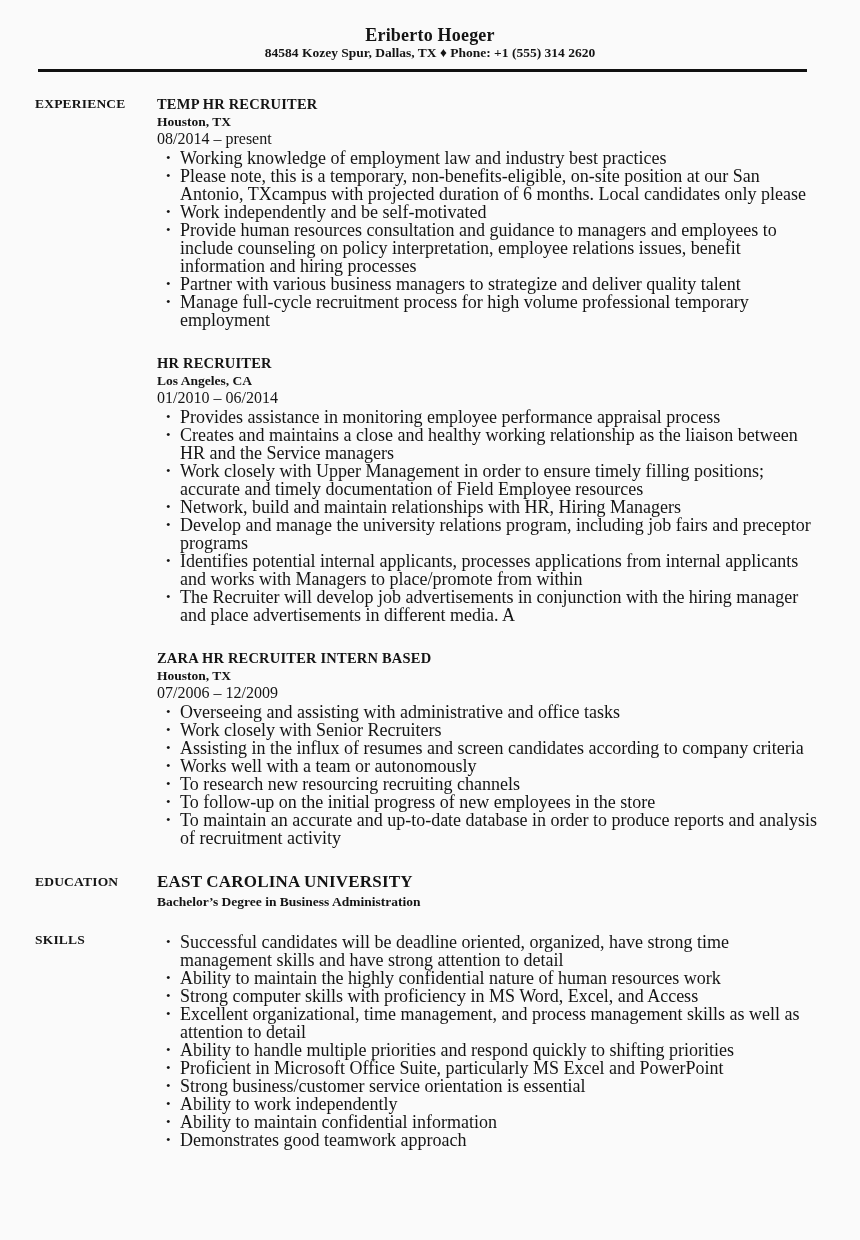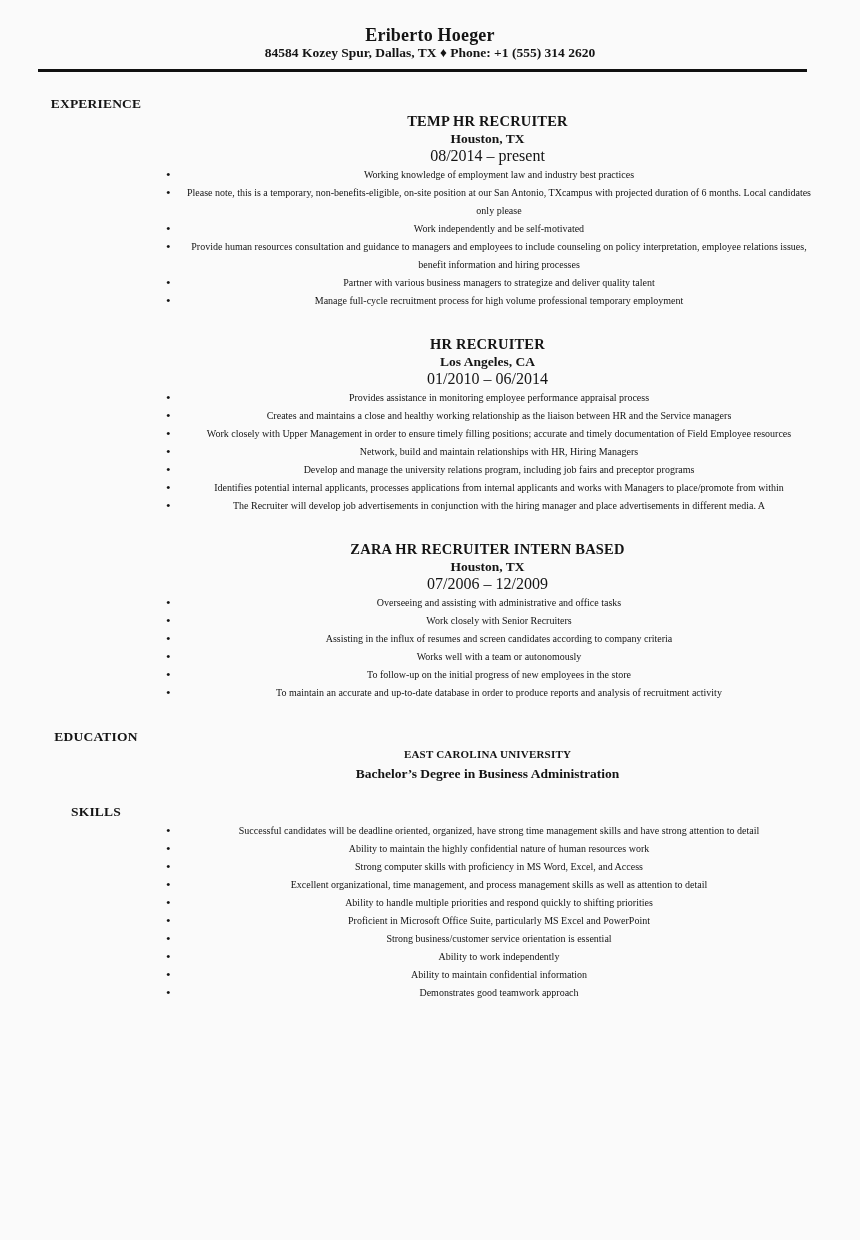--- a/index.html
+++ b/index.html
@@ -18,46 +18,46 @@
   .header { text-align:center; padding-top:25px; }
   .name { font-size:18px; font-weight:bold; line-height:20px; letter-spacing:.2px; }
   .contact { font-size:13.5px; font-weight:bold; line-height:16px; }
   .rule {
     border:none;
     border-top:3px solid #111111;
     margin:8px 53px 0 38px;
   }
   
   .content { padding:23px 42px 0 35px; }
-  .section { display:flex; align-items:flex-start;text-align:center; }
+  .section { display:flex; align-items:flex-start; }
   .section + .section-education { margin-top:26px; }
   .section-skills { margin-top:20px; }
   .label-col {
     flex:0 0 122px; width:122px;
     font-size:13.5px; font-weight:bold; line-height:18px;
     letter-spacing:.2px;
   }
-  .content-col { flex:1; min-width:0;margin-top:17px; }
+  .content-col { flex:1; min-width:0; }
   
   .job + .job { margin-top:25px; }
   .job-title { font-size:14.5px; font-weight:bold; line-height:18px; letter-spacing:.2px; }
   .job-location { font-size:13.5px; font-weight:bold; line-height:17px; }
   .job-dates { font-size:16px; line-height:17px; }
   ul.bullets {
     margin:2px 0 0 0; padding:0; list-style:none;
-    font-size:10px; line-height:18px;
+    font-size:18px; line-height:18px;
   }
   ul.bullets li { position:relative; padding-left:23px; }
   ul.bullets li::before {
     content:"•";
     position:absolute; left:9px; top:0;
     font-size:13px;
   }
   
-  .school { font-size:11px; font-weight:bold; line-height:18px; letter-spacing:.2px;font-family:Liberation Serif, serif; }
+  .school { font-size:17px; font-weight:bold; line-height:18px; letter-spacing:.2px;font-family:Liberation Serif, serif; }
   .degree { font-size:13.5px; font-weight:bold; line-height:18px; margin-top:2px; }
 </style>
 </head>
 <body>
 
 <div class="page">
 
   <div class="header">
     <div class="name">Eriberto Hoeger</div>
     <div class="contact">84584 Kozey Spur, Dallas, TX ♦ Phone: +1 (555) 314 2620</div>
@@ -101,20 +101,21 @@
 
         <div class="job">
           <div class="job-title">ZARA HR RECRUITER INTERN BASED</div>
           <div class="job-location">Houston, TX</div>
           <div class="job-dates">07/2006 – 12/2009</div>
           <ul class="bullets">
             <li>Overseeing and assisting with administrative and office tasks</li>
             <li>Work closely with Senior Recruiters</li>
             <li>Assisting in the influx of resumes and screen candidates according to company criteria</li>
             <li>Works well with a team or autonomously</li>
+            <li>To research new resourcing recruiting channels</li>
             <li>To follow-up on the initial progress of new employees in the store</li>
             <li>To maintain an accurate and up-to-date database in order to produce reports and analysis of recruitment activity</li>
           </ul>
         </div>
 
       </div>
     </div>
 
     <div class="section section-education">
       <div class="label-col">EDUCATION</div>

